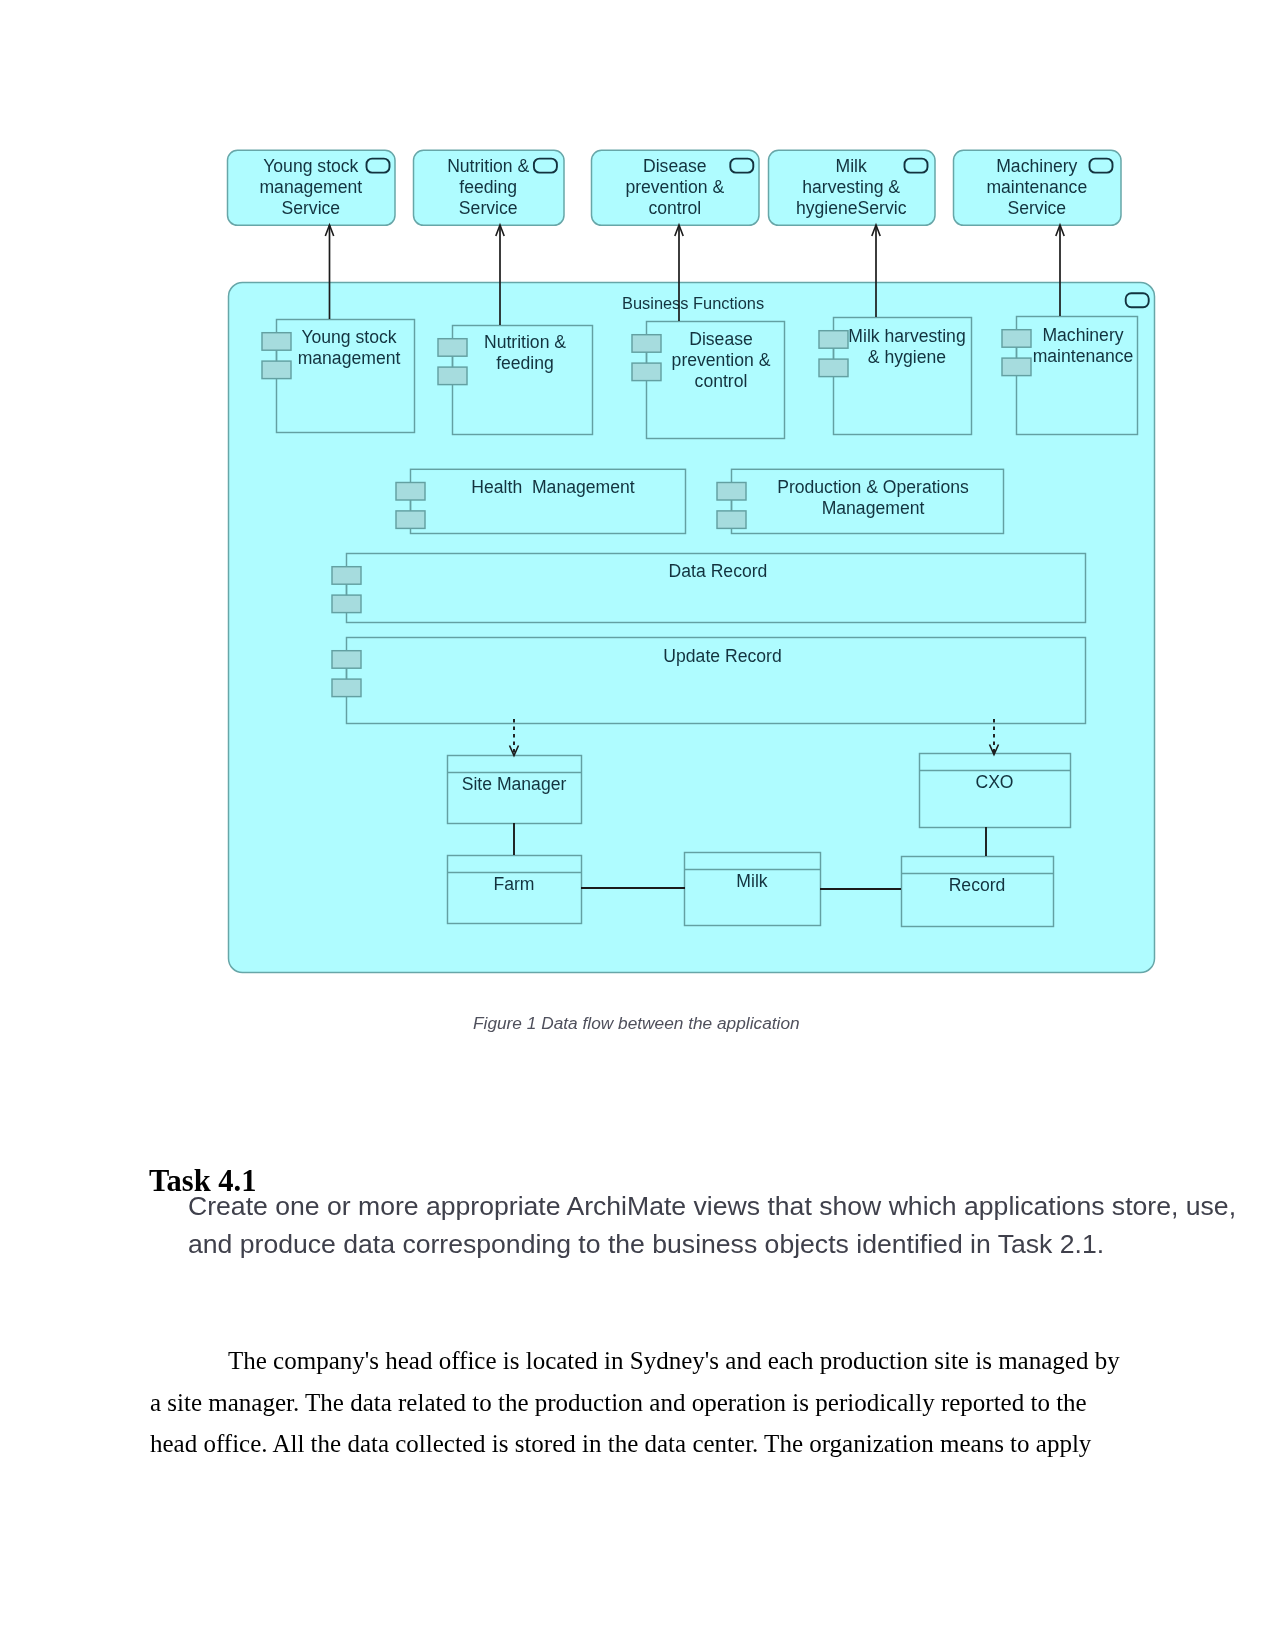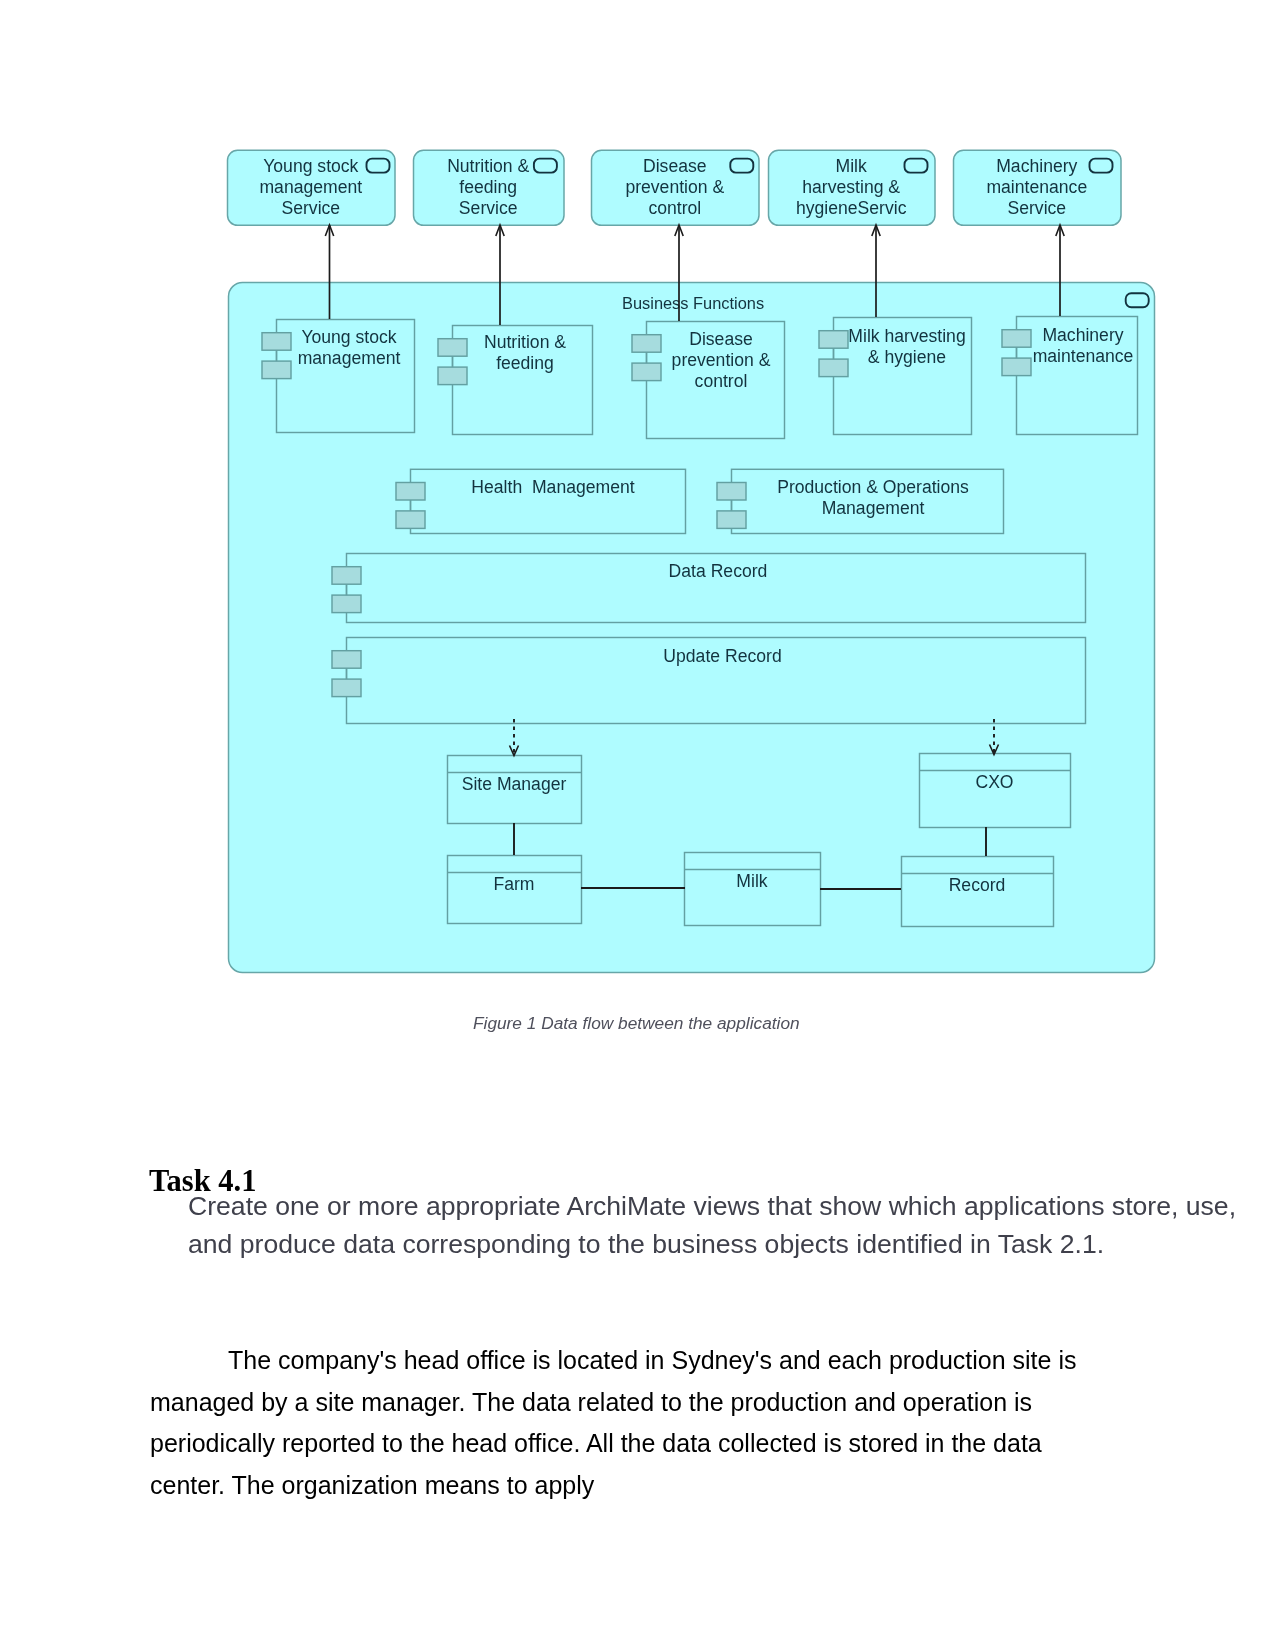--- a/index.html
+++ b/index.html
@@ -4,21 +4,21 @@
 <style>
   html,body{margin:0;padding:0;}
   body{width:1275px;height:1650px;background:#ffffff;position:relative;
        font-family:"Liberation Sans",sans-serif;-webkit-font-smoothing:antialiased;}
   .page{position:absolute;left:0;top:0;width:1275px;height:1650px;overflow:hidden;}
   svg.diagram{position:absolute;left:0;top:0;}
   .cap{position:absolute;font-family:"Liberation Sans",sans-serif;font-style:italic;
        font-size:17.3px;color:#4f505c;white-space:nowrap;}
   .h2{position:absolute;font-family:"Liberation Serif",serif;font-weight:bold;font-size:30.5px;color:#000;}
   .task{position:absolute;font-family:"Liberation Sans",sans-serif;font-size:26.6px;color:#3f404b;line-height:38px;}
-  .para{position:absolute;font-family:Liberation Sans, sans-serif;font-size:25px;color:#000;line-height:41.5px;text-align:left;}
+  .para{position:absolute;font-family:Liberation Serif, serif;font-size:25px;color:#000;line-height:41.5px;text-align:left;}
 </style>
 </head>
 <body>
 
 <div class="page">
   <svg class="diagram" width="1275" height="1050">
 <g>
 <g>
   <rect x="227.5" y="150.3" width="167.5" height="75.0" rx="10" ry="10" fill="#AFFCFF" stroke="#67A6A8" stroke-width="1.5"></rect>
   <text xml:space="preserve" x="310.8" y="171.8" text-anchor="middle" font-family="Liberation Sans, sans-serif" font-size="17.6" fill="#13333F"><tspan x="310.8" dy="0.0">Young stock</tspan><tspan x="310.8" dy="21.0">management</tspan><tspan x="310.8" dy="21.0">Service</tspan></text>

